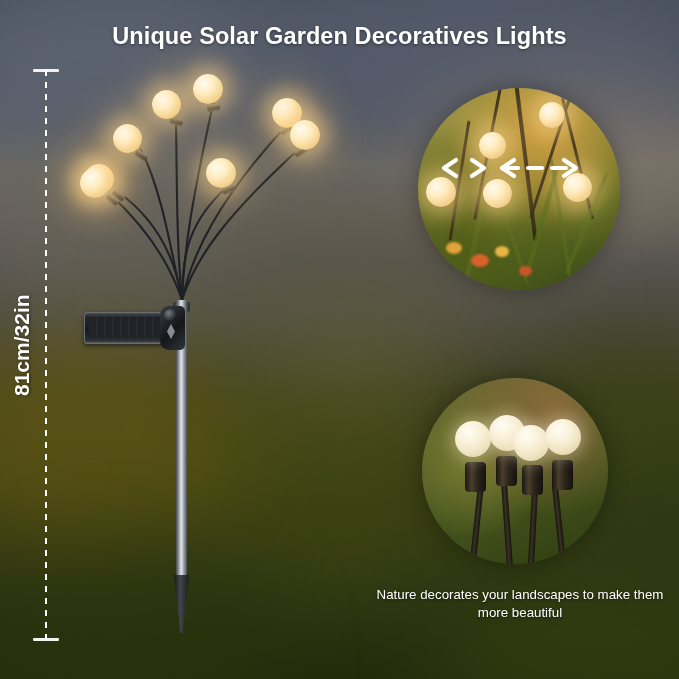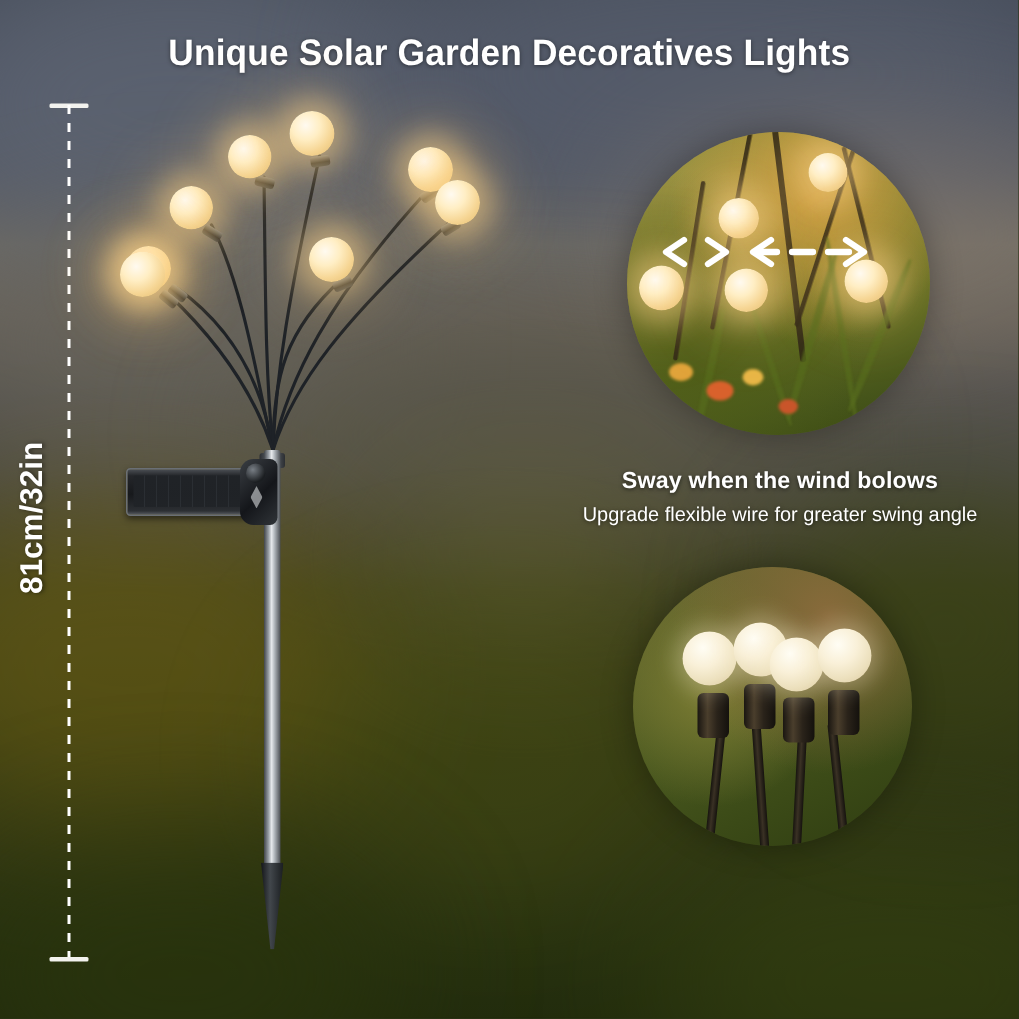--- a/index.html
+++ b/index.html
@@ -280,24 +280,20 @@
           <path d="M96,72 L84,80 L96,88"></path>
           <path d="M86,80 L100,80"></path>
           <path d="M110,80 L124,80"></path>
           <path d="M134,80 L148,80"></path>
           <path d="M146,72 L158,80 L146,88"></path>
         </g>
       </g>
     </svg>
   </div>
 
-  <div class="cap-block cap-top">
-    <div class="cap-h">Sway when the wind bolows</div>
-    <div class="cap-s">Upgrade flexible wire for greater swing angle</div>
-  </div>
 
   <div class="circle c-bot">
     <div class="photo p-bot">
       <div class="bstem" style="left:28%;top:54%;width:6px;height:48%;transform:rotate(6deg);"></div>
       <div class="bstem" style="left:44%;top:56%;width:6px;height:46%;transform:rotate(-4deg);"></div>
       <div class="bstem" style="left:58%;top:58%;width:6px;height:44%;transform:rotate(3deg);"></div>
       <div class="bstem" style="left:72%;top:56%;width:6px;height:46%;transform:rotate(-6deg);"></div>
 
       <div class="socket" style="left:23%;top:45%;width:21px;height:30px;"></div>
       <div class="socket" style="left:40%;top:42%;width:21px;height:30px;"></div>
@@ -305,15 +301,16 @@
       <div class="socket" style="left:70%;top:44%;width:21px;height:30px;"></div>
 
       <div class="big-bulb" style="left:18%;top:23%;width:36px;height:36px;"></div>
       <div class="big-bulb" style="left:36%;top:20%;width:36px;height:36px;"></div>
       <div class="big-bulb" style="left:49%;top:25%;width:36px;height:36px;"></div>
       <div class="big-bulb" style="left:66%;top:22%;width:36px;height:36px;"></div>
     </div>
   </div>
 
   <div class="cap-block cap-bot">
+    <div class="cap-s">Nature decorates your landscapes to make them more beautiful</div>
   </div>
 
 </div>
 
 </body></html>

